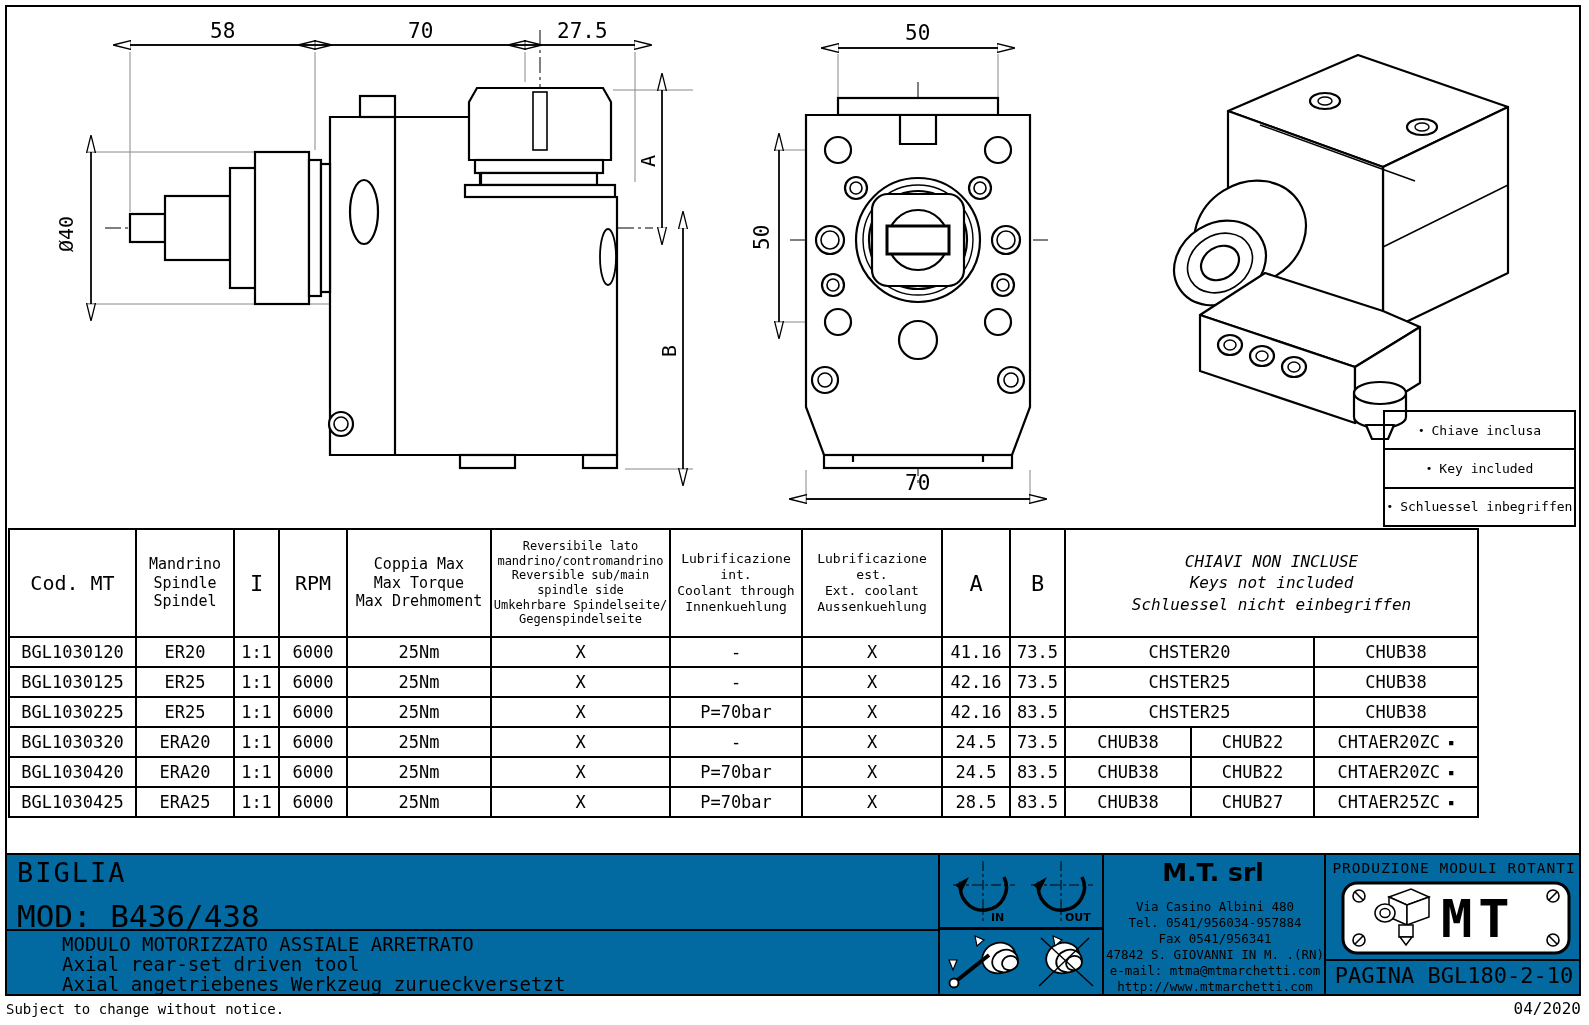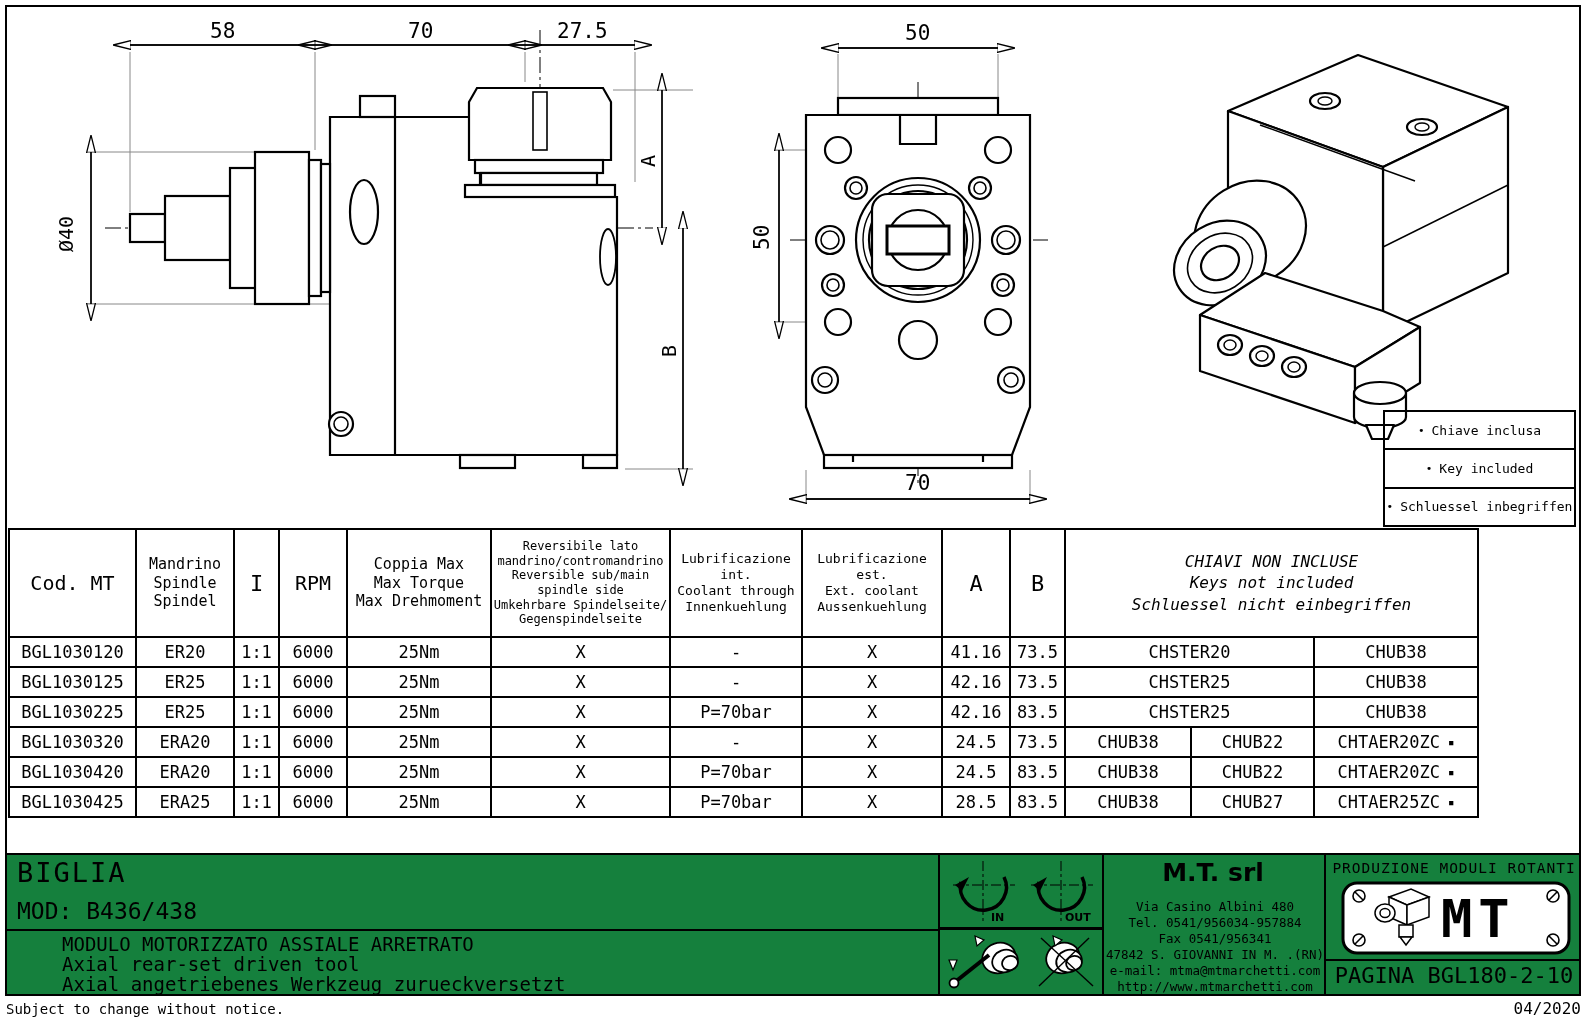--- a/index.html
+++ b/index.html
@@ -23,24 +23,24 @@
   tr.datarow td{font-size:17px;}
   .bullet-sq{font-size:11px;vertical-align:2px;padding-left:8px;}
   
   .legend{position:absolute;left:1383px;top:410px;width:189px;height:113px;border:2px solid #000;
           display:flex;flex-direction:column;}
   .legend .lrow{flex:1;display:flex;align-items:center;justify-content:center;gap:7px;
           border-bottom:2px solid #000;font-size:13px;}
   .legend .lrow:last-child{border-bottom:none;}
   .legend .dot{font-size:11px;}
   
-  .tblock{position:absolute;left:5px;top:853px;width:1572px;height:139px;border:2.5px solid #000;background:#15803d;}
+  .tblock{position:absolute;left:5px;top:853px;width:1572px;height:139px;border:2.5px solid #000;background:#0369a1;}
   .vline{position:absolute;top:0;width:0;height:100%;border-left:2.5px solid #000;}
   .biglia{position:absolute;left:10px;top:2px;font-size:27px;letter-spacing:2px;}
-  .mod{position:absolute;left:10px;top:43px;font-size:23px;}
+  .mod{position:absolute;left:10px;top:43px;font-size:31px;}
   .ldiv{position:absolute;left:0;top:74px;width:931px;border-top:2.5px solid #000;}
   .desc{position:absolute;left:8px;top:79px;font-size:19px;line-height:1.06;white-space:pre-line;margin-left:47px;}
   .mtname{position:absolute;left:1095px;top:3px;width:222px;text-align:center;
           font-family:"DejaVu Sans",sans-serif;font-weight:bold;font-size:25px;}
   .mtaddr{position:absolute;left:1095px;top:36px;width:226px;text-align:center;font-size:12.5px;
           line-height:1.28;white-space:pre-line;margin-top:8px;}
   .produz{position:absolute;left:1322px;top:5px;width:250px;text-align:center;font-size:14.5px;letter-spacing:1px;}
   .rdiv{position:absolute;left:1317px;top:104px;width:255px;border-top:2.5px solid #000;}
   .mdiv{position:absolute;left:931px;top:72px;width:166px;border-top:3px solid #000;}
   .pagina{position:absolute;left:1322px;top:108px;width:250px;text-align:center;font-size:22px;}

